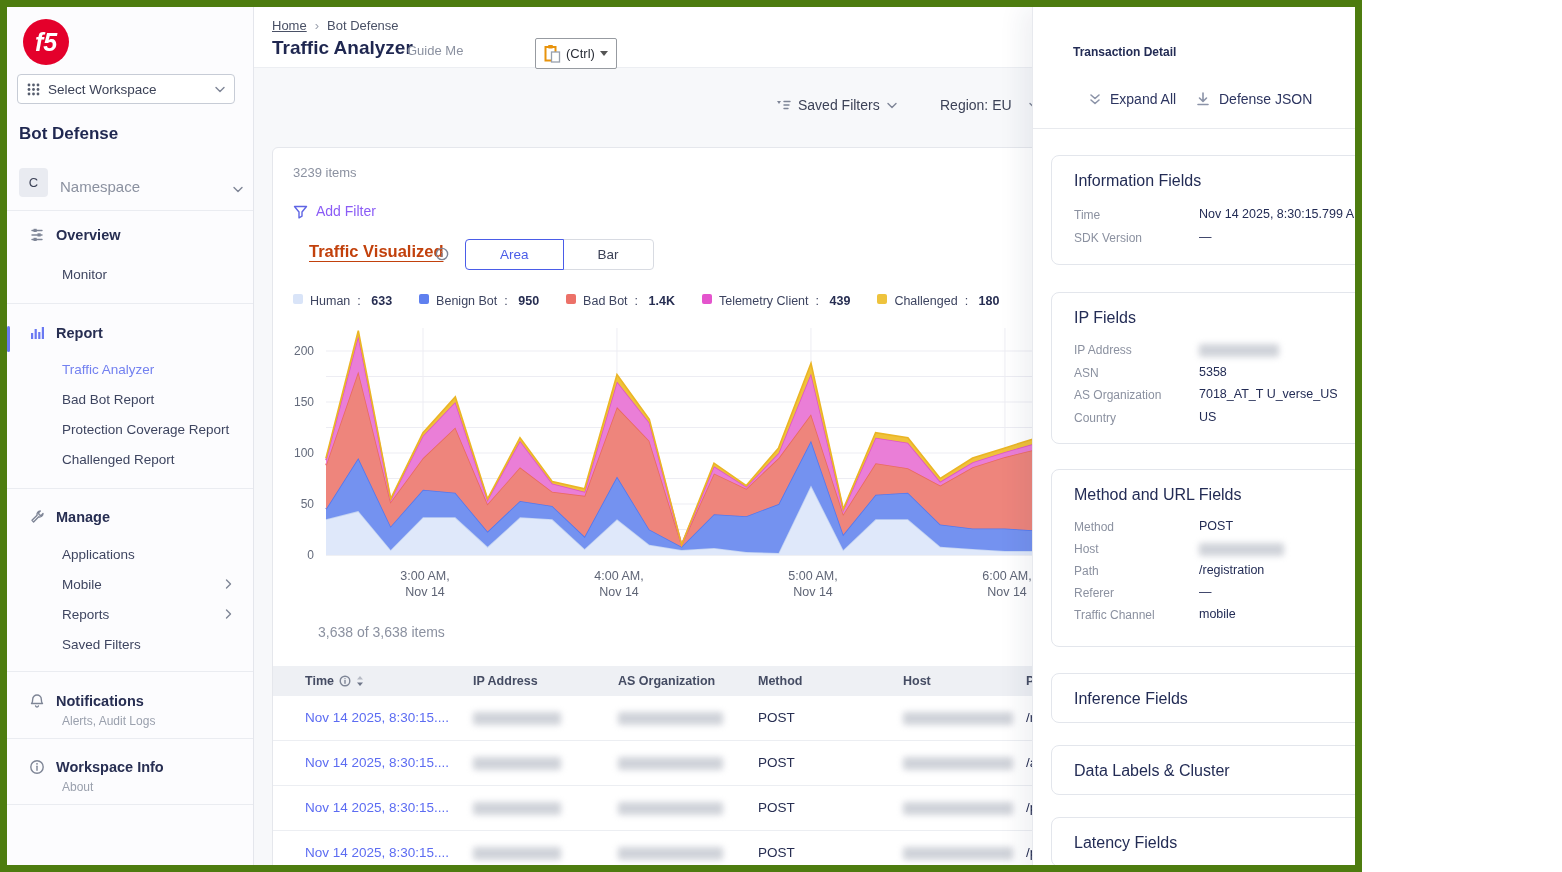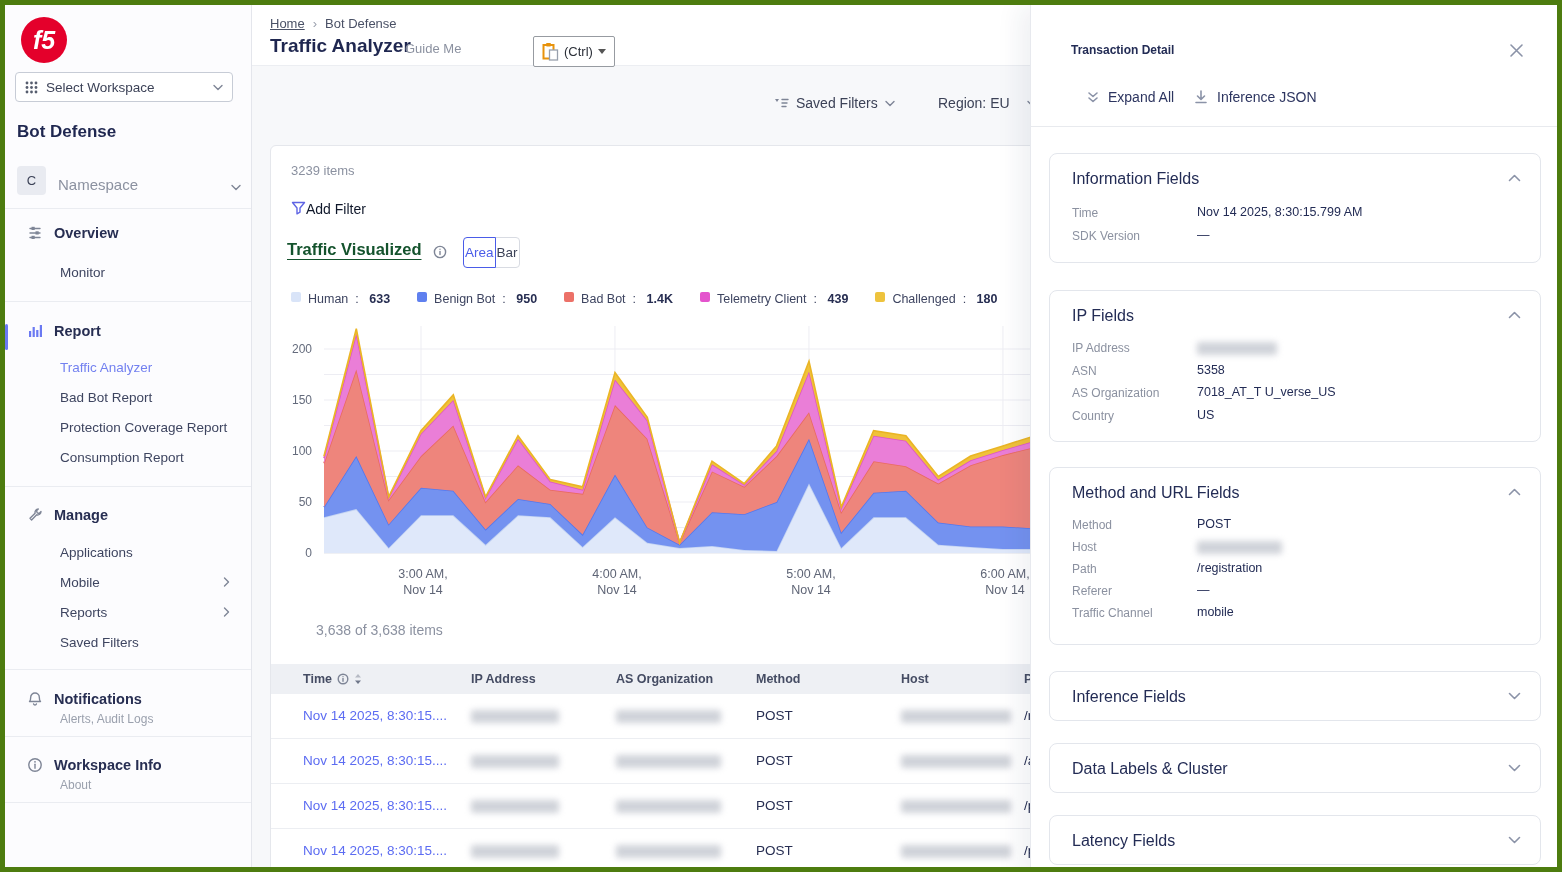--- a/index.html
+++ b/index.html
@@ -1,17 +1,17 @@
 <!DOCTYPE html>
 <html><head>
 <meta charset="utf-8">
 <style>
 *{margin:0;padding:0;box-sizing:border-box}
 body{font-family:"Liberation Sans",sans-serif;background:#fff;color:#272e52}
-.app{position:relative;width:1562px;height:872px;border:5px solid #4d7c0f;background:#f7f8fa;overflow:hidden}
+.app{position:relative;width:1362px;height:872px;border:7px solid #4d7c0f;background:#f7f8fa;overflow:hidden}
 .abs{position:absolute}
 svg{display:block}
 
 .sidebar{position:absolute;left:0;top:0;width:247px;height:100%;background:#fcfcfe;border-right:1px solid #e4e6ec;z-index:2}
 .sb-divider{position:absolute;left:0;width:100%;height:1px;background:#eaecf1}
 .logo{position:absolute;left:16px;top:12px;width:46px;height:46px;border-radius:50%;background:#e4002b;color:#fff;
  font-weight:700;font-style:italic;font-size:25px;display:flex;align-items:center;justify-content:center}
 .ws-select{position:absolute;left:10px;top:67px;width:218px;height:30px;border:1px solid #c7ccd6;border-radius:4px;
  background:#fff;display:flex;align-items:center;padding:0 9px;gap:8px;font-size:13.5px;color:#3c4257;cursor:pointer}
 .ws-select .grow{flex:1}
@@ -34,26 +34,26 @@
 .crumb .sep{color:#9ba1ae}
 .page-title{position:absolute;left:18px;top:30px;font-size:19px;font-weight:700;color:#1f2750}
 .guide-me{position:absolute;left:153px;top:36px;font-size:13px;color:#8b91a0;cursor:pointer}
 .paste-btn{position:absolute;left:528px;top:31px;height:31px;background:#fff;border:1px solid #979ba1;border-radius:2px;
  display:flex;align-items:center;gap:5px;padding:0 8px;font-size:13px;color:#2b2f38;z-index:30;cursor:pointer}
 .caret{width:0;height:0;border-left:4px solid transparent;border-right:4px solid transparent;border-top:5px solid #555}
 .filter-drop{position:absolute;top:88px;height:20px;display:flex;align-items:center;gap:7px;font-size:14px;color:#3c4257;cursor:pointer}
 
 .card{position:absolute;left:18px;top:140px;width:1280px;height:726px;background:#fff;border:1px solid #e5e7ec;border-radius:6px}
 .items-count{position:absolute;left:20px;top:17px;font-size:13px;color:#8b91a0}
-.add-filter{position:absolute;left:20px;top:55px;display:flex;align-items:flex-start;font-size:14px;color:#0f172a;cursor:pointer}
-.viz-title{position:absolute;left:16px;top:94px;font-size:16.5px;font-weight:700;color:#14532d;
+.add-filter{position:absolute;left:20px;top:55px;display:flex;align-items:flex-end;gap:8px;font-size:14px;color:#8b5cf6;cursor:pointer}
+.viz-title{position:absolute;left:36px;top:94px;font-size:16.5px;font-weight:700;color:#c2410c;
  text-decoration:underline;text-underline-offset:4px}
 .info-dot{color:#9aa0ad;font-size:12px;cursor:pointer}
 .seg-wrap{position:absolute;left:192px;top:91px;display:flex}
-.seg{height:31px;padding:0 1px;background:#fff;border:1px solid #d8dbe2;font-size:13.5px;color:#3c4257;cursor:pointer;
+.seg{height:31px;padding:0 34px;background:#fff;border:1px solid #d8dbe2;font-size:13.5px;color:#3c4257;cursor:pointer;
  font-family:inherit}
 .seg.left{border-radius:4px 0 0 4px}
 .seg.right{border-radius:0 4px 4px 0;margin-left:-1px}
 .seg.active{border-color:#4a5ce8;color:#4a5ce8;position:relative;z-index:1}
 .legend{position:absolute;left:20px;top:146px;display:flex;gap:27px;font-size:12.5px;color:#3d4460;align-items:center}
 .legend-item{display:flex;align-items:flex-start;gap:7px;cursor:pointer}
 .legend-swatch{width:10px;height:10px;border-radius:2px;display:inline-block}
 .legend b{color:#272e52}
 .chart-box{position:absolute;left:15px;top:176px;width:752px;height:238px;cursor:crosshair}
 .xtick{position:absolute;top:420px;width:110px;text-align:center;font-size:12.5px;color:#5f6576;line-height:16px}
@@ -152,21 +152,21 @@
               <rect x="9.2" y="7" width="2.2" height="7"></rect>
               <rect x="12.8" y="2" width="2.2" height="12"></rect>
             </g>
           </svg>
         </span>
       <span class="nav-head">Report</span>
     </div>
     <div class="nav-sub active abs" style="left:55px;top:355px">Traffic Analyzer</div>
     <div class="nav-sub abs" style="left:55px;top:385px">Bad Bot Report</div>
     <div class="nav-sub abs" style="left:55px;top:415px">Protection Coverage Report</div>
-    <div class="nav-sub abs" style="left:55px;top:445px">Consumption Report</div>
+    <div class="nav-sub abs" style="left:55px;top:445px">Challenged Report</div>
     <div class="sb-divider" style="top:481px"></div>
 
     <div class="row-flex abs" style="left:22px;top:502px">
       <span>
           <svg width="16" height="16">
             <path class="ic" d="M14 4.6a3.3 3.3 0 0 1-4.3 3.2L4.6 12.9 3 11.3l5.1-5.1A3.3 3.3 0 0 1 11.3 2l-1.8 1.8.7 2 2 .7L14 4.6z"></path>
           </svg>
         </span>
       <span class="nav-head">Manage</span>
     </div>
@@ -416,21 +416,21 @@
           </svg>
         </span>
       <span>Expand All</span>
     </div>
     <div class="panel-action" style="left:163px">
       <span>
           <svg width="14" height="14">
             <path class="ic-navy" d="M7 1v8 M3.5 6 L7 9.5 L10.5 6 M2 12.5h10"></path>
           </svg>
         </span>
-      <span>Inference JSON</span>
+      <span>Defense JSON</span>
     </div>
     <div class="panel-divider"></div>
 
     <div class="pcard" style="top:148px;height:110px">
       <div class="pcard-title">Information Fields</div>
       <div class="pcard-chev">
           <svg width="13" height="8">
             <path class="ic-navy" d="M1.5 6.5 L6.5 1.5 L11.5 6.5"></path>
           </svg>
         </div>

